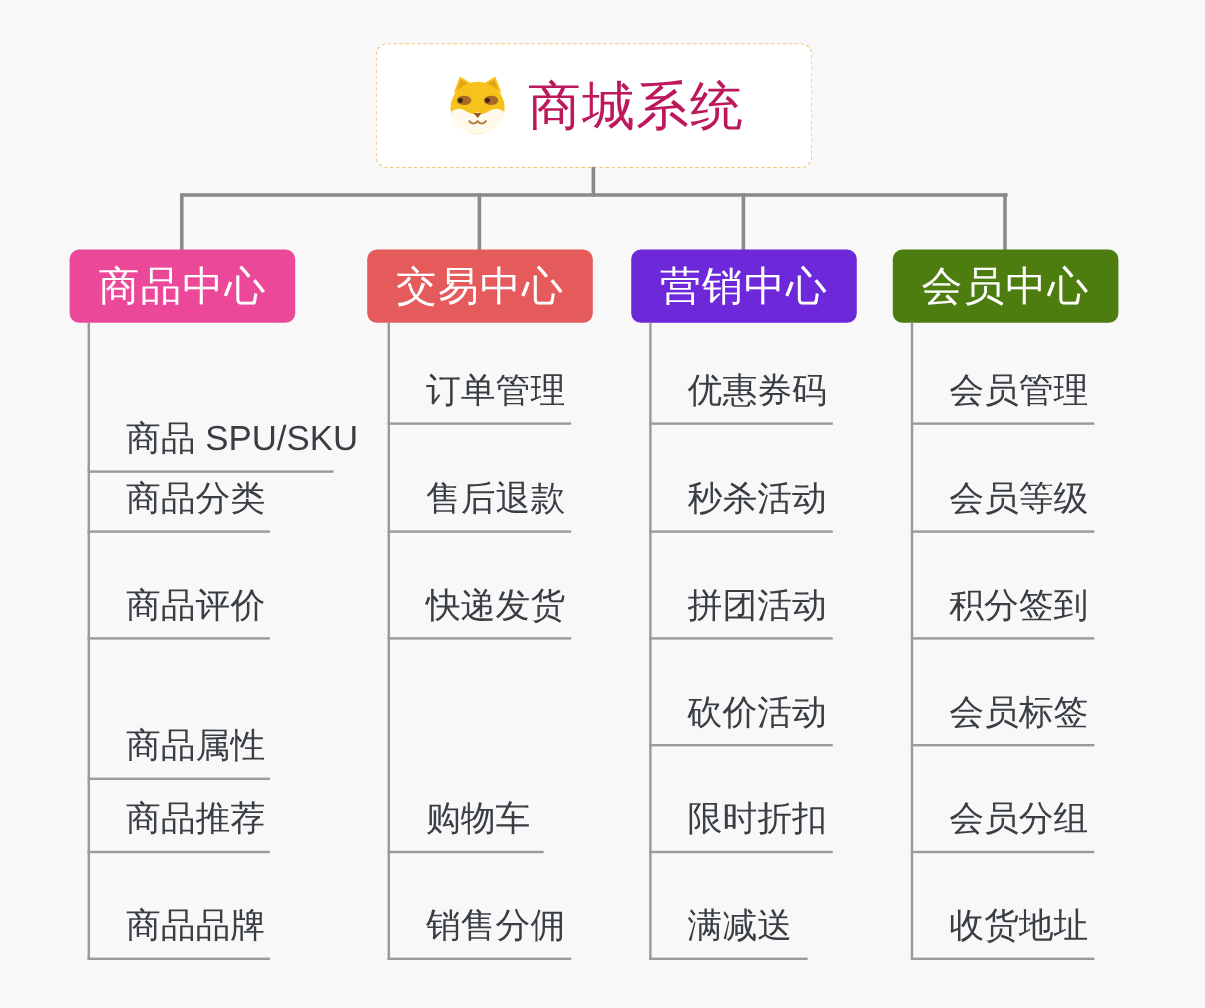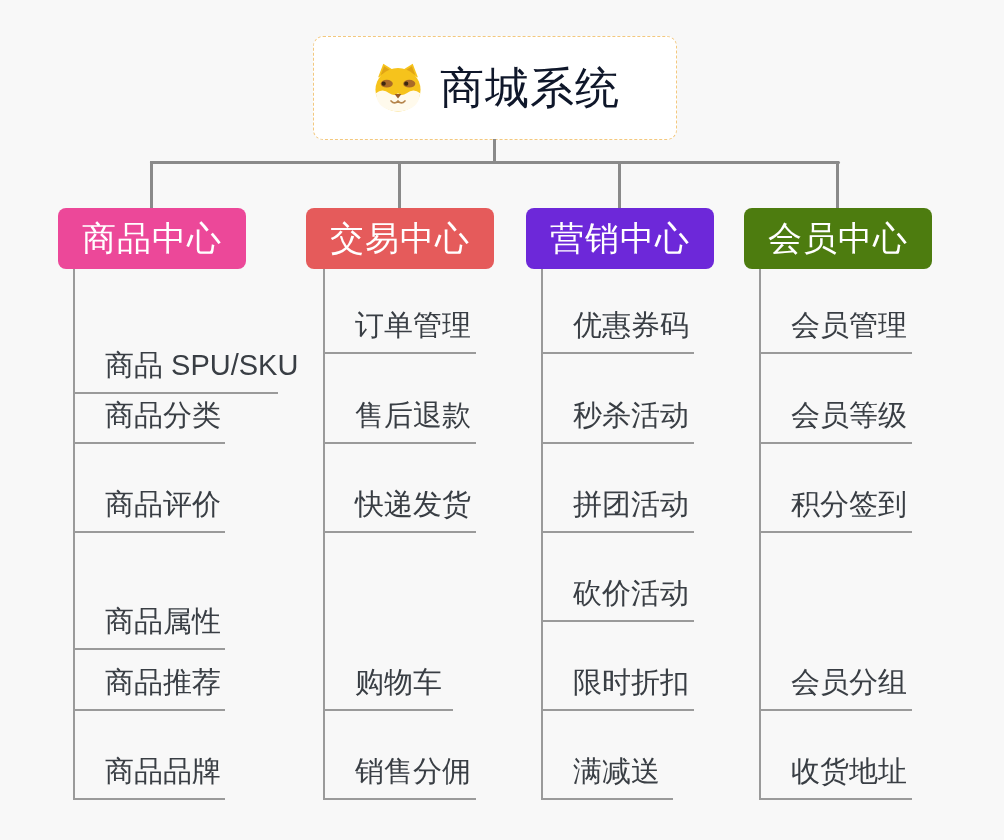--- a/index.html
+++ b/index.html
@@ -58,21 +58,21 @@
         <ellipse cx="32" cy="32" rx="26" ry="25" fill="#f6c31c"></ellipse>
         <path d="M6.5,36 Q14,30 22,36 Q28,40 32,36 Q36,40 42,36 Q50,30 57.5,36 Q56,56 32,57 Q8,56 6.5,36 Z" fill="#fffaec"></path>
         <ellipse cx="19" cy="25" rx="7" ry="4.5" fill="#a96a28"></ellipse>
         <circle cx="15.5" cy="25" r="2.4" fill="#3c2710"></circle>
         <ellipse cx="45" cy="25" rx="7" ry="4.5" fill="#a96a28"></ellipse>
         <circle cx="41.5" cy="25" r="2.4" fill="#3c2710"></circle>
         <path d="M28,37 h8 l-4,5 z" fill="#9a5a26"></path>
         <path d="M24,45 q4,4.5 8,0 q4,4.5 8,0" stroke="#b5854d" stroke-width="2" fill="none" stroke-linecap="round"></path>
       </svg>
     </span>
-    <span class="root-title" style="color: #0f172a;">商城系统</span>
+    <span class="root-title" style="color: #be185d;">商城系统</span>
   </div>
 
   <div class="conn stem"></div>
   <div class="conn bus"></div>
   <div class="conn drop drop1"></div>
   <div class="conn drop drop2"></div>
   <div class="conn drop drop3"></div>
   <div class="conn drop drop4"></div>
 
   <div class="branch branch1" style="background-color: #ec4899;">
@@ -109,16 +109,17 @@
   <div class="leaf" style="left:541px;top:308px;width:153px;">优惠券码</div>
   <div class="leaf" style="left:541px;top:398px;width:153px;">秒杀活动</div>
   <div class="leaf" style="left:541px;top:487px;width:153px;">拼团活动</div>
   <div class="leaf" style="left:541px;top:576px;width:153px;">砍价活动</div>
   <div class="leaf" style="left:541px;top:665px;width:153px;">限时折扣</div>
   <div class="leaf" style="left:541px;top:754px;width:132px;">满减送</div>
 
   <div class="leaf" style="left:759px;top:308px;width:153px;">会员管理</div>
   <div class="leaf" style="left:759px;top:398px;width:153px;">会员等级</div>
   <div class="leaf" style="left:759px;top:487px;width:153px;">积分签到</div>
+  <div class="leaf" style="left:759px;top:576px;width:153px;">会员标签</div>
   <div class="leaf" style="left:759px;top:665px;width:153px;">会员分组</div>
   <div class="leaf" style="left:759px;top:754px;width:153px;">收货地址</div>
 
 </div>
 
 </body></html>

